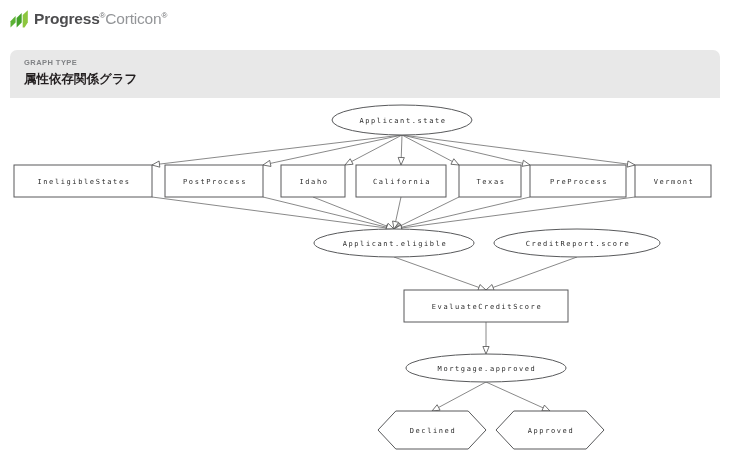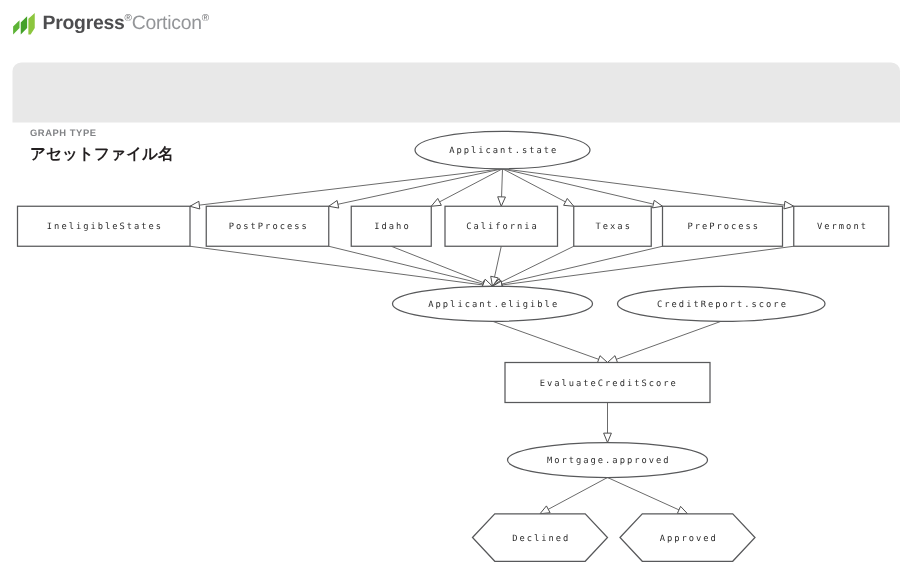--- a/index.html
+++ b/index.html
@@ -23,21 +23,21 @@
   
   .meta-panel {
     position: absolute; left: 10px; top: 50px; width: 710px; height: 48px;
     background: #e8e8e8; border-radius: 7px 7px 0 0;
   }
   .meta-col { position: absolute; top: 8px; }
   .meta-col.c1 { left: 14px; }
   .meta-col.c2 { left: 358px; }
   .meta-label {
     font-size: 7.5px; color: #808285; letter-spacing: 0.45px;
-    font-weight: bold; text-transform: uppercase; white-space: nowrap; margin-top: 44px;
+    font-weight: bold; text-transform: uppercase; white-space: nowrap;
   }
   .meta-label.jp { letter-spacing: 0px; font-weight: normal; font-size: 8px; }
   .meta-value {
     margin-top: 4px; font-size: 12.5px; color: #231f20; font-weight: bold; white-space: nowrap;
   }
 
   
   #graph { position: absolute; left: 0; top: 98px; width: 730px; height: 361px; display: block; }
   .nodeshape { fill: #ffffff; stroke: #58595b; stroke-width: 1; }
   .nodelabel {
@@ -58,21 +58,21 @@
       <path d="M0.5 17.5 L0.5 11.2 L5.6 6.1 L5.6 12.4 Z" fill="#5cb335"></path>
       <path d="M6.6 17.5 L6.6 8.0 L11.7 2.9 L11.7 12.4 Z" fill="#44a12a"></path>
       <path d="M12.7 17.5 L12.7 4.9 L17.8 0.3 L17.8 12.4 L14.5 17.5 Z" fill="#8cc63e"></path>
     </svg>
     <div class="brand-text"><span class="brand-progress">Progress</span><span class="brand-tm">®</span><span class="brand-corticon">Corticon</span><span class="brand-tm">®</span></div>
   </div>
 
   <div class="meta-panel">
     <div class="meta-col c1">
       <div class="meta-label">GRAPH TYPE</div>
-      <div class="meta-value">アセットファイル名</div>
+      <div class="meta-value">属性依存関係グラフ</div>
     </div>
   </div>
 
   <svg id="graph" viewBox="0 0 730 361">
     <g id="edge-layer">
         <g>
           <line x1="402" y1="37" x2="159.44657628865193" y2="66.10641084536176" class="edge"></line>
           <polygon points="152.00,67.00 159.08,63.03 159.82,69.18" class="arrowhead"></polygon>
         </g>
         <g>

